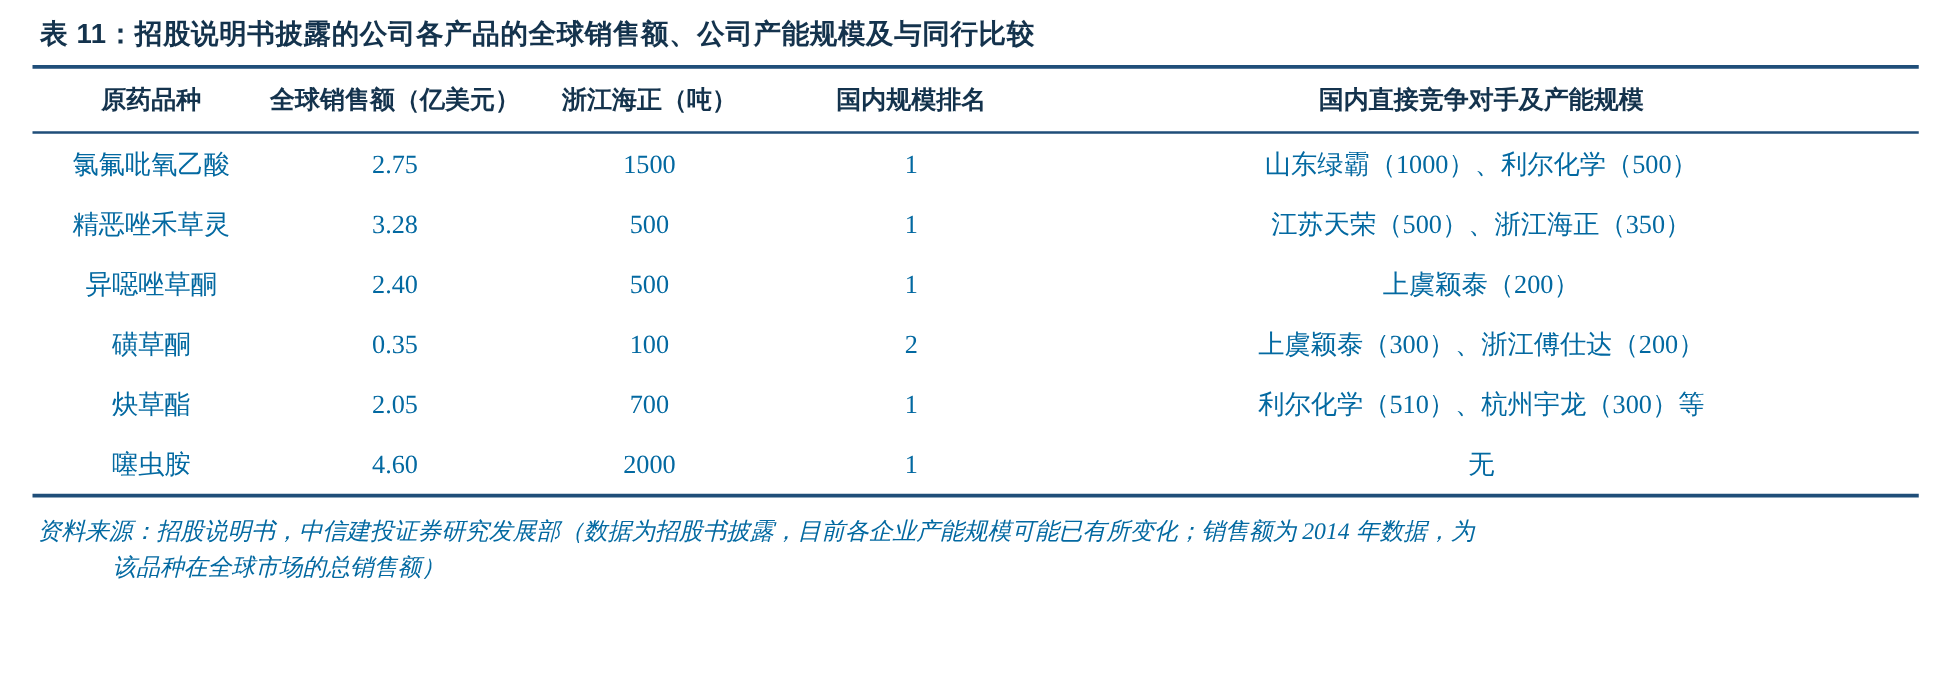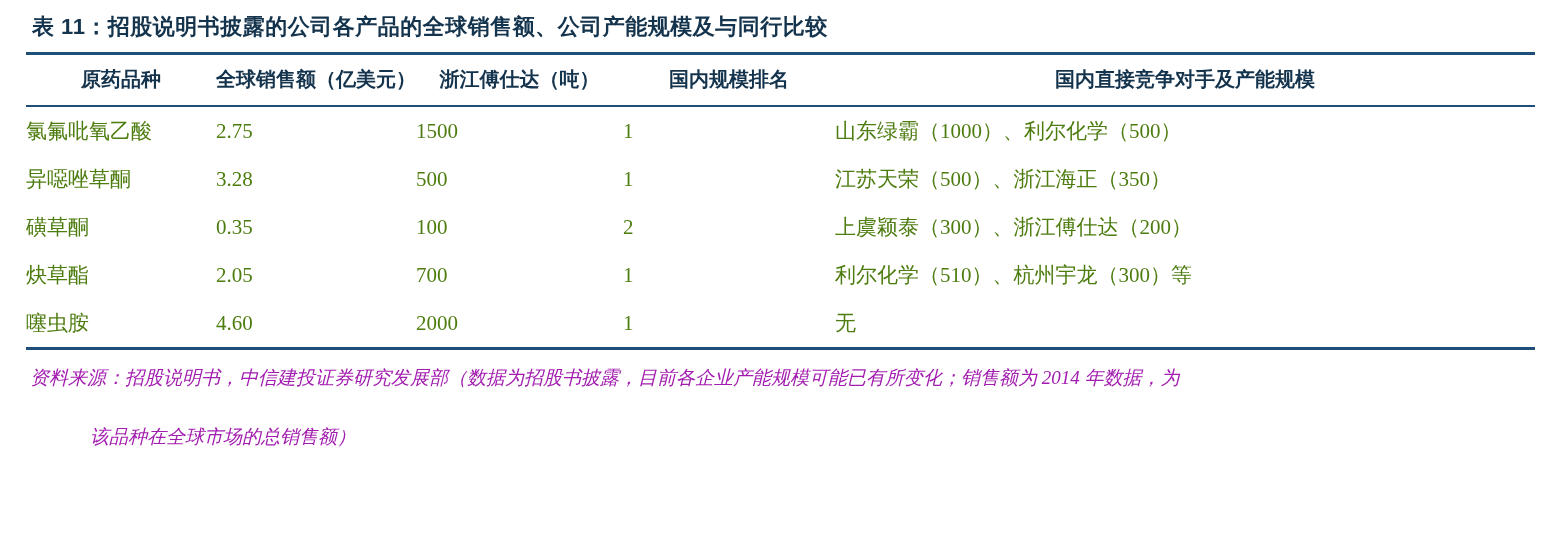--- a/index.html
+++ b/index.html
@@ -50,42 +50,41 @@
     font-family: Liberation Serif, serif;
     font-size: 20px;
     font-weight: bold;
     color: #14334d;
     padding: 11px 0 12px 0;
     text-align: center;
     white-space: nowrap;
   }
   table.data td {
     font-size: 21px;
-    text-align: left;
+    text-align: center;
     padding: 10px 0 10px 0;
-    color: #4d7c0f;
+    color: #0369a1;
     white-space: nowrap;
   }
   col.c1 { width: 190px; }
   col.c2 { width: 200px; }
   col.c3 { width: 207px; }
   col.c4 { width: 212px; }
   col.c5 { width: auto; }
   .source {
     font-style: italic;
     font-size: 19px;
     line-height: 1.55;
-    color: #a21caf;
+    color: #0369a1;
     padding: 13px 4px 0 4px;
     text-align: justify;
   }
   .source .line2 {
     display: block;
     padding-left: 60px;
-    margin-top: 30px;
   }
 </style>
 </head>
 <body>
 
 <div class="page">
 
   <div class="table-title">表 11：招股说明书披露的公司各产品的全球销售额、公司产能规模及与同行比较</div>
 
   <div class="rule-top"></div>
@@ -95,21 +94,21 @@
       <col class="c1">
         <col class="c2">
         <col class="c3">
         <col class="c4">
         <col class="c5">
     </colgroup>
     <thead>
       <tr>
         <th>原药品种</th>
         <th>全球销售额（亿美元）</th>
-        <th>浙江傅仕达（吨）</th>
+        <th>浙江海正（吨）</th>
         <th>国内规模排名</th>
         <th>国内直接竞争对手及产能规模</th>
       </tr>
     </thead>
   </table>
 
   <div class="rule-mid"></div>
 
   <table class="data">
     <colgroup>
@@ -121,25 +120,32 @@
     </colgroup>
     <tbody>
       <tr>
         <td>氯氟吡氧乙酸</td>
         <td>2.75</td>
         <td>1500</td>
         <td>1</td>
         <td>山东绿霸（1000）、利尔化学（500）</td>
       </tr>
       <tr>
-        <td>异噁唑草酮</td>
+        <td>精恶唑禾草灵</td>
         <td>3.28</td>
         <td>500</td>
         <td>1</td>
         <td>江苏天荣（500）、浙江海正（350）</td>
+      </tr>
+      <tr>
+        <td>异噁唑草酮</td>
+        <td>2.40</td>
+        <td>500</td>
+        <td>1</td>
+        <td>上虞颖泰（200）</td>
       </tr>
       <tr>
         <td>磺草酮</td>
         <td>0.35</td>
         <td>100</td>
         <td>2</td>
         <td>上虞颖泰（300）、浙江傅仕达（200）</td>
       </tr>
       <tr>
         <td>炔草酯</td>

